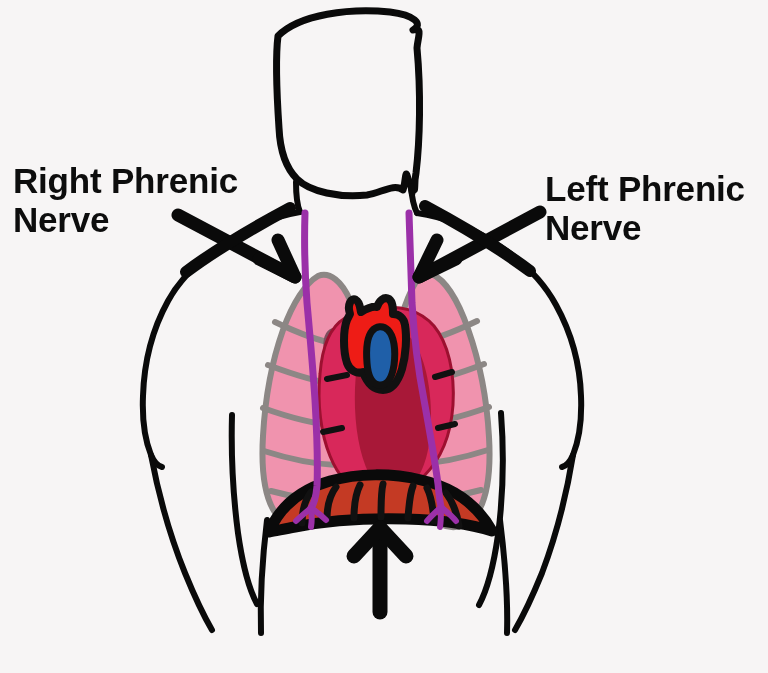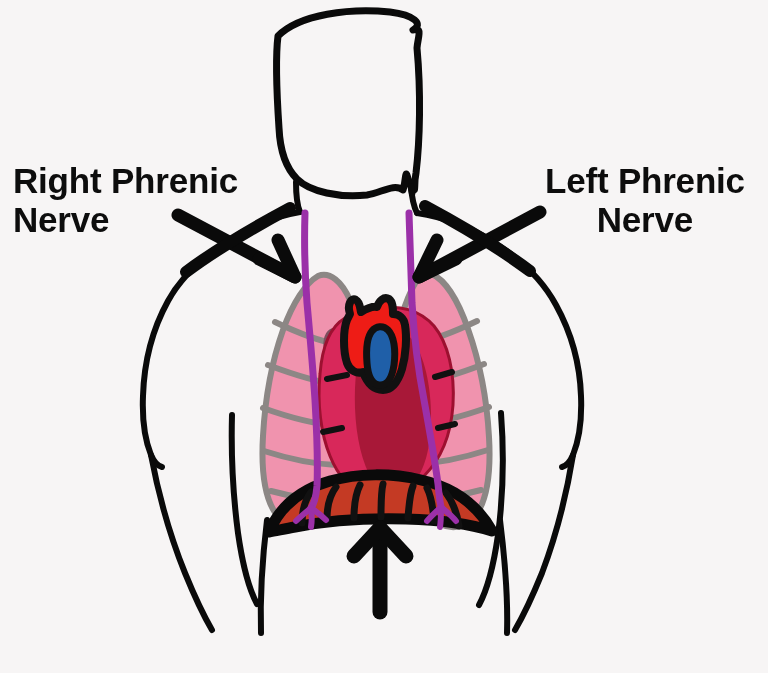--- a/index.html
+++ b/index.html
@@ -35,23 +35,22 @@
     white-space: pre;
     letter-spacing: -0.2px;
   }
   #label-right-phrenic {
     left: 13px;
     top: 161px;
     font-size: 35px;
   }
   #label-left-phrenic {
     left: 545px;
-    top: 161px;
+    top: 169px;
     font-size: 35px;
-    text-align: center;
   }
   #label-diaphragm {
     left: 277px;
     top: 618px;
     font-size: 37px;
   }
 </style>
 </head>
 <body>
 

